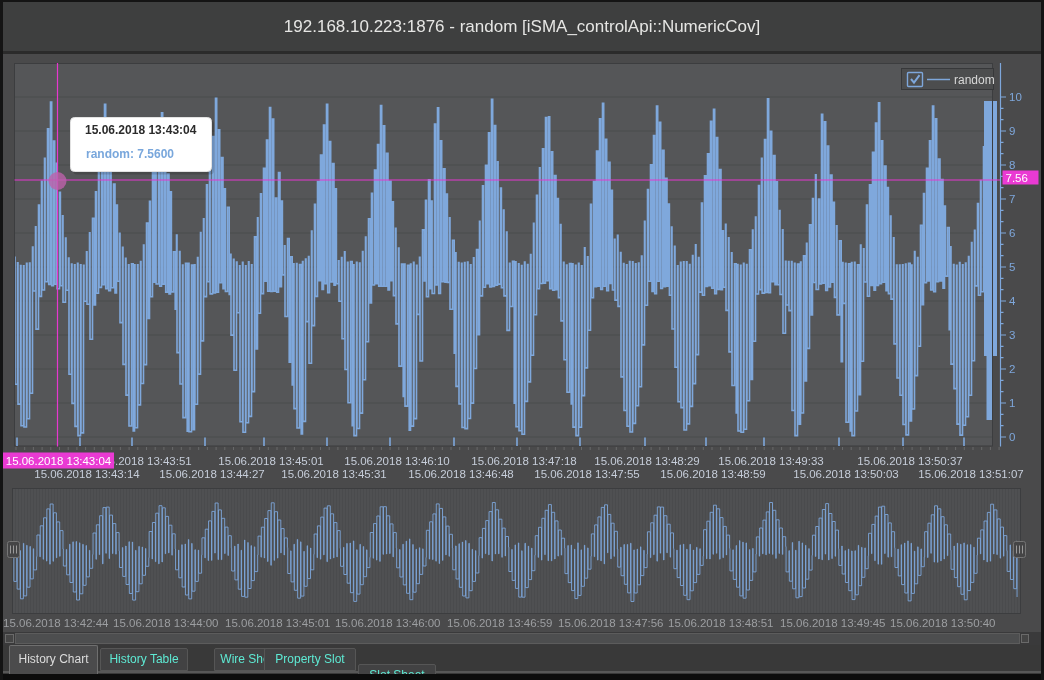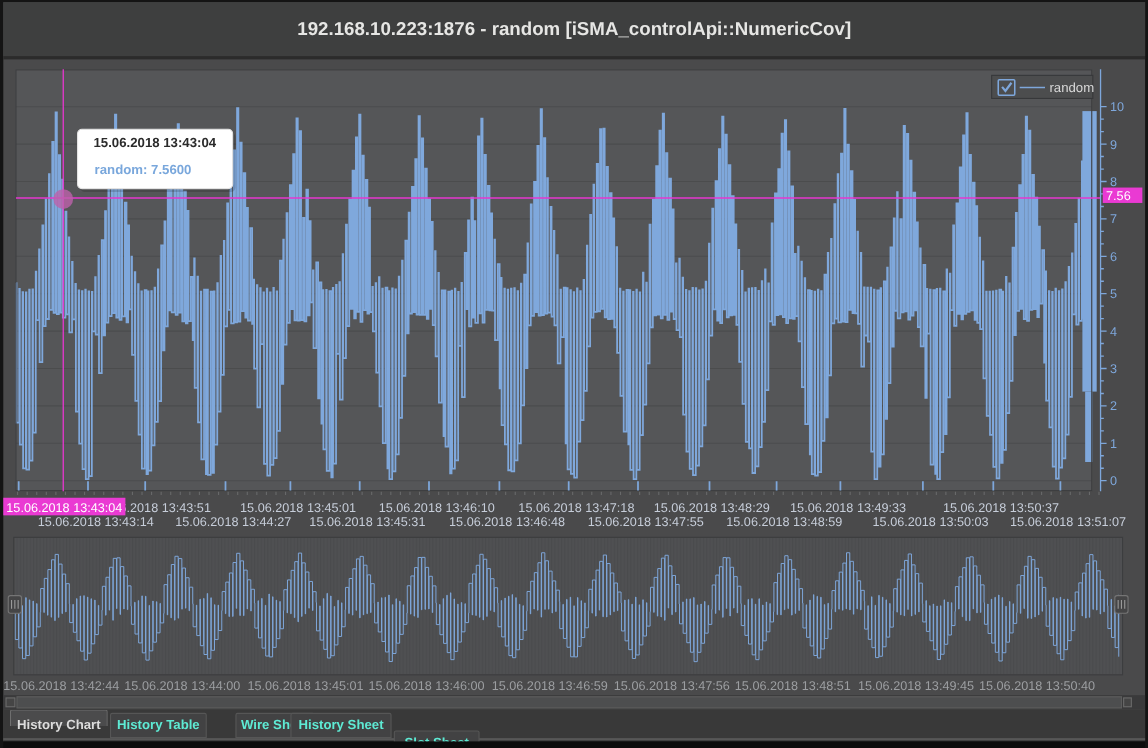--- a/index.html
+++ b/index.html
@@ -1,32 +1,32 @@
 <!DOCTYPE html>
 <html><head>
 <meta charset="utf-8">
 <style>
 * { margin:0; padding:0; box-sizing:border-box; }
 html,body { width:1044px; height:680px; background:#141414; overflow:hidden;
   font-family:"Liberation Sans", sans-serif; position:relative; }
-div { position:absolute;font-weight:bold; }
+div { position:absolute; }
 #frame { left:3px; top:2px; width:1038px; height:672px; background:#4a4a4b; }
 #title { left:3px; top:2px; width:1038px; height:49px; background:#3e3f3f;
   color:#e6e6e4; font-size:17px; text-align:center; line-height:50px; }
 #sep { left:3px; top:51px; width:1038px; height:3px; background:#2b2b2b; }
 #ovl { position:absolute; left:0; top:0; }
 #scroll { left:3px; top:632px; width:1038px; height:13px; background:#3a3a3b; }
 #scroll .h1 { left:2px; top:2px; width:9px; height:9px; background:#454545; border:1px solid #6a6a6a; }
 #scroll .thumb { left:12px; top:1px; width:1005px; height:11px; background:#4d4e4f; border:1px solid #5c5c5c; }
 #scroll .h2 { left:1018px; top:2px; width:8px; height:9px; background:#454545; border:1px solid #6a6a6a; }
 #tabbar { left:3px; top:645px; width:1038px; height:29px; background:#393939; }
 #tabbar .uline { left:0; top:26px; width:1038px; height:2px; background:#575757; }
 .tab { top:3px; height:23px; background:#424243; border:1px solid #565656; border-radius:2px 2px 0 0;
   color:#5eead4; font-size:12px; text-align:center; line-height:21px; }
-.tab.active { top:0; height:15px; background:#4b4b4c; border:1px solid #6f6f6f; border-bottom:none;
+.tab.active { top:0; height:29px; background:#4b4b4c; border:1px solid #6f6f6f; border-bottom:none;
   color:#dcdcdc; line-height:27px; z-index:2; }
 #bottom { left:3px; top:674px; width:1038px; height:6px; background:#0c0c0c; }
 svg text { font-family:"Liberation Sans", sans-serif; }
 </style>
 </head>
 <body>
 <div id="frame"></div>
 <div id="title">192.168.10.223:1876 - random [iSMA_controlApi::NumericCov]</div>
 <div id="sep"></div>
 <svg id="ovl" width="1044" height="680" viewBox="0 0 1044 680">
@@ -108,16 +108,16 @@
 <div id="scroll">
     <div class="h1"></div>
     <div class="thumb"></div>
     <div class="h2"></div>
   </div>
 <div id="tabbar">
   <div class="uline"></div>
   <div class="tab active" style="left:6px;width:89px;">History Chart</div>
   <div class="tab" style="left:97px;width:88px;">History Table</div>
   <div class="tab" style="left:187px;width:72px;margin-left:24px;">Wire Sheet</div>
-  <div class="tab" style="left:261px;width:92px;">History Sheet</div>
+  <div class="tab" style="left:261px;width:92px;">Property Slot</div>
   <div class="tab" style="left:355px;width:78px;margin-top:16px;">Slot Sheet</div>
 </div>
 <div id="bottom"></div>
 
 </body></html>

